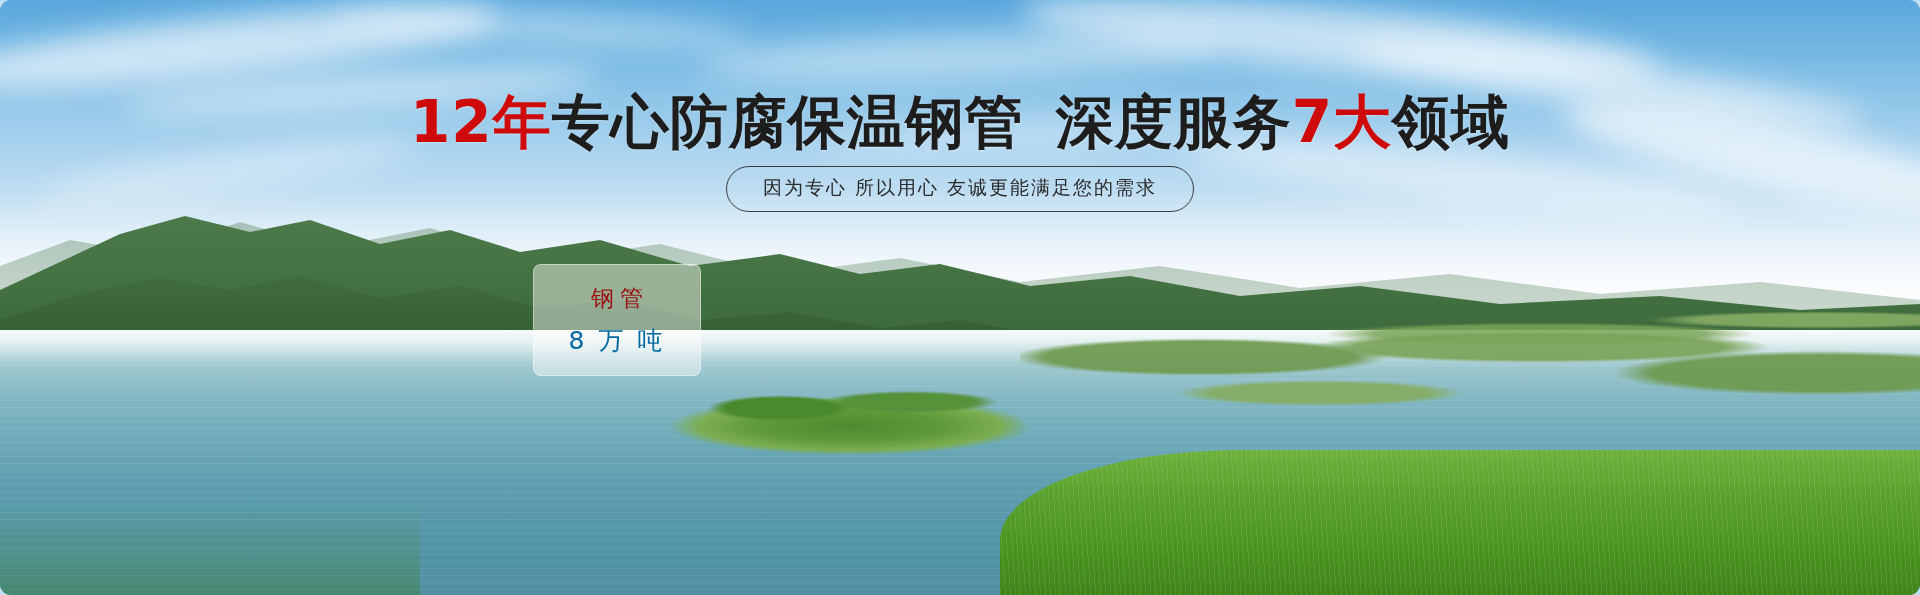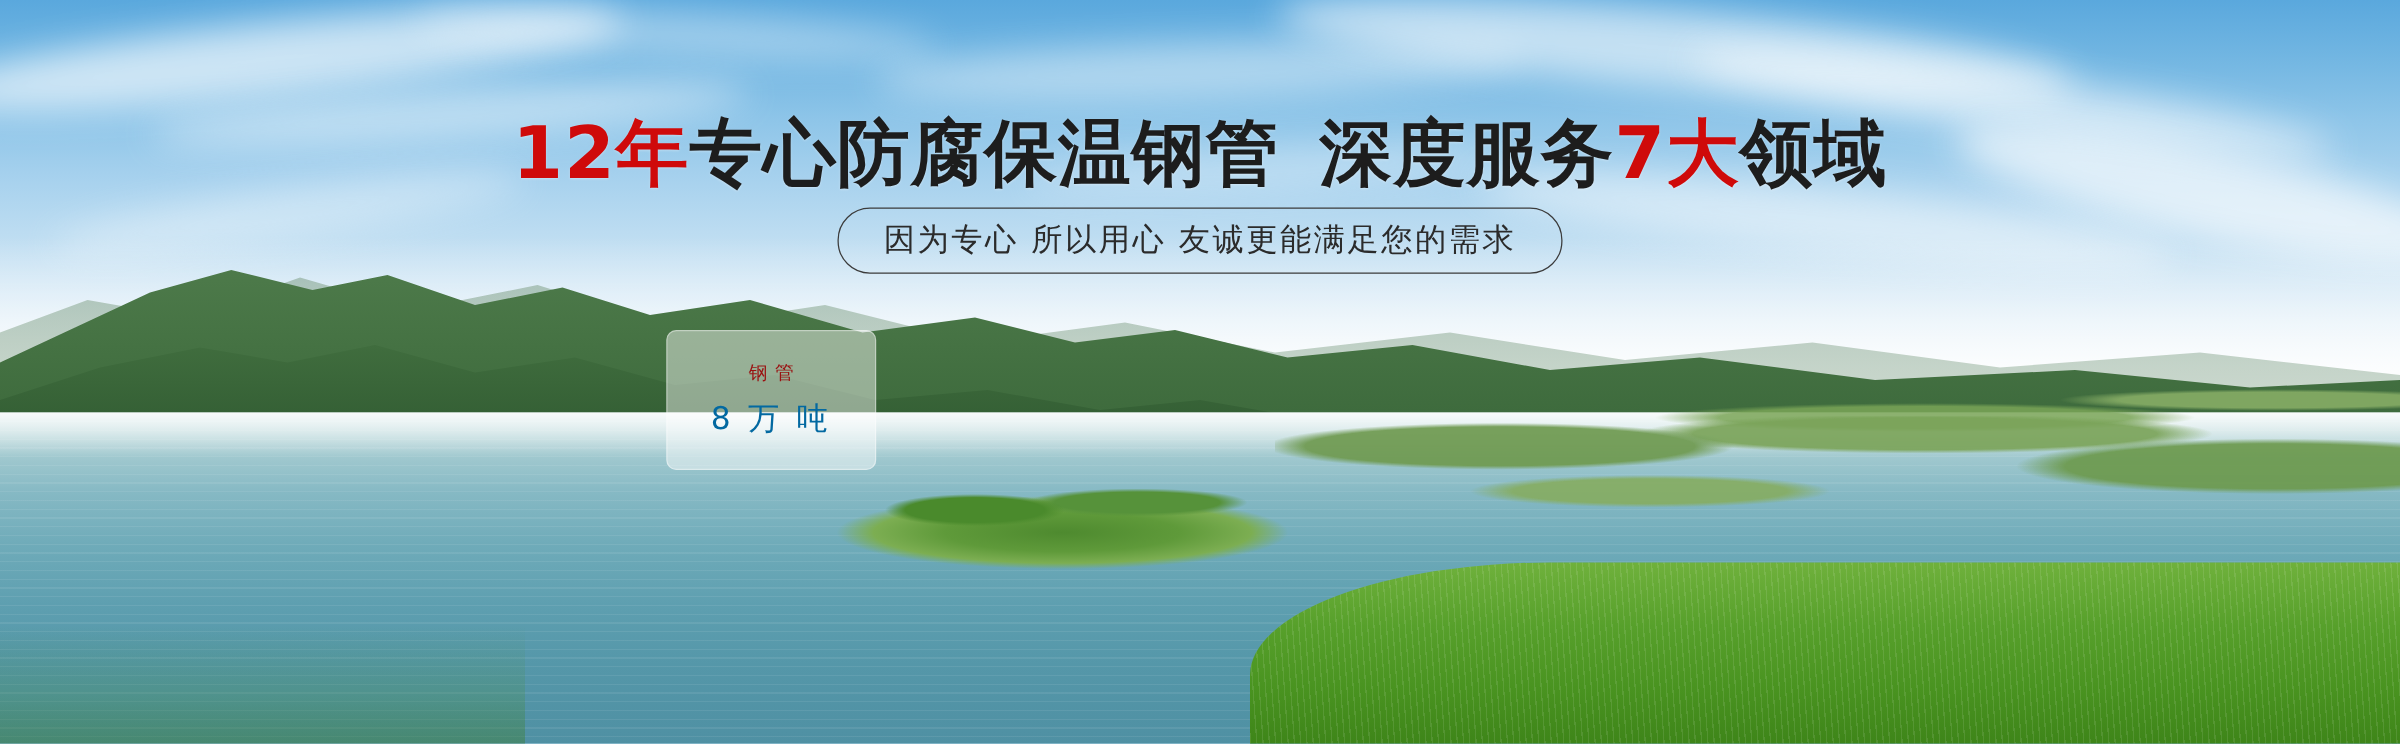--- a/index.html
+++ b/index.html
@@ -7,20 +7,21 @@
   body {
     font-family:"Liberation Sans", sans-serif;
     background:#bfe0f2;
   }
 
   .banner {
     position:relative;
     width:1920px;
     height:595px;
     overflow:hidden;
+    border-radius:11px;
   }
 
   
   .sky {
     position:absolute; left:0; top:0; width:1920px; height:330px;
     background:
       linear-gradient(180deg,
         #5aa8dd 0%,
         #72b6e2 14%,
         #8cc4e8 28%,
@@ -146,21 +147,21 @@
   .headline .gap { display:inline-block; width:32px; }
 
   .subtitle-wrap {
     position:absolute; left:0; top:166px; width:1920px;
     display:flex; justify-content:center;
   }
   .subtitle {
     border:1px solid #3b3b3b;
     border-radius:26px;
     padding:8px 36px 10px;
-    font-size:25px;
+    font-size:19px;
     color:#2b2b2b;
     letter-spacing:2px;
     white-space:nowrap;
     font-family:"DejaVu Sans","Liberation Sans",sans-serif;
   }
 
   
   .cards {
     position:absolute; left:533px; top:264px;
     display:flex;
@@ -172,21 +173,21 @@
     background:rgba(255,255,255,0.45);
     border-radius:8px;
     display:flex;
     flex-direction:column;
     align-items:center;
     justify-content:center;
     gap:10px;
     box-shadow:inset 0 0 0 1px rgba(255,255,255,0.40);
   }
   .card-title {
-    font-size:15px;
+    font-size:23px;
     color:#9a1111;
     letter-spacing:6px;
     text-indent:6px;
     font-family:"DejaVu Sans","Liberation Sans",sans-serif;
   }
   .card-value {
     font-size:25px;
     color:#0369a1;
     letter-spacing:3px;
     font-family:"DejaVu Sans","Liberation Sans",sans-serif;

